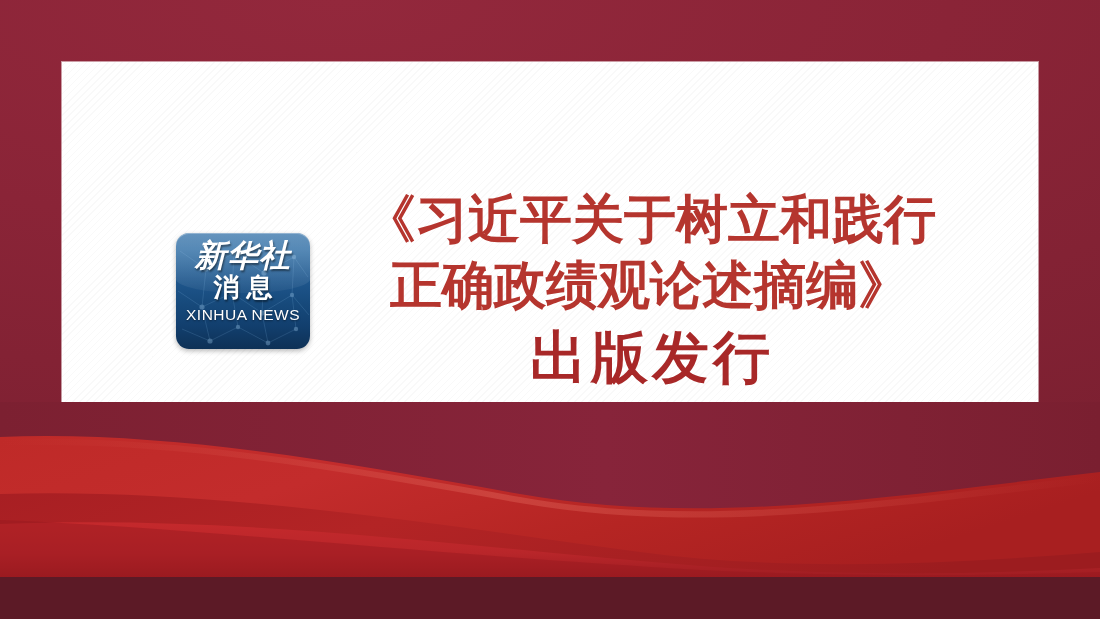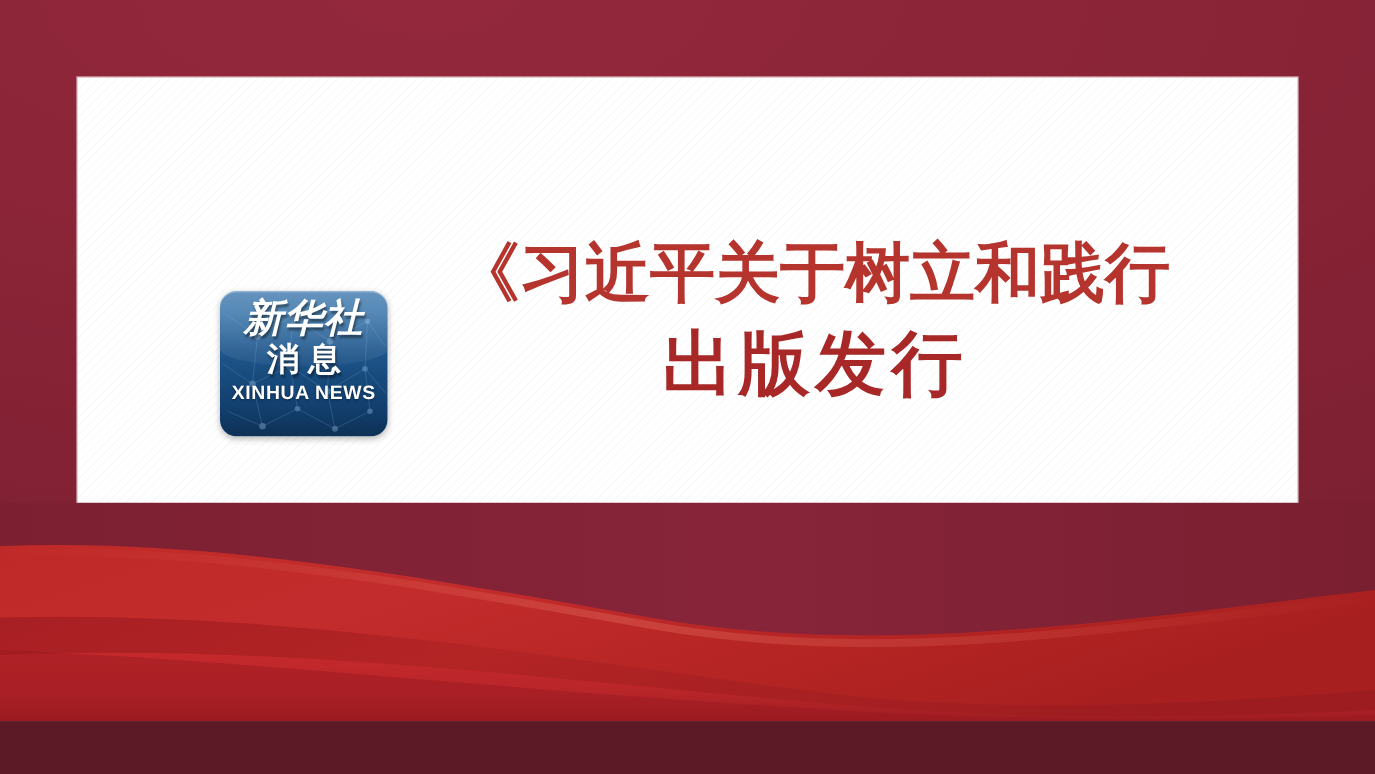--- a/index.html
+++ b/index.html
@@ -96,21 +96,21 @@
     font-size: 26px;
     line-height: 1.15;
     color: #ffffff;
     letter-spacing: 7px;
     text-indent: 7px;
     text-shadow: 1px 2px 2px rgba(0,0,0,0.45);
     margin-top: 1px;
   }
   .logo-en {
     font-family: "Liberation Sans", sans-serif;
-    font-weight: 700;
+    font-weight: 400;
     font-size: 15.5px;
     color: #ffffff;
     letter-spacing: 0.5px;
     margin-top: 3px;
     text-shadow: 0 1px 2px rgba(0,0,0,0.45);
   }
 
   
   .headline {
     position: absolute;
@@ -189,20 +189,21 @@
     <div class="logo-sheen"></div>
     <div class="logo-text">
       <div class="logo-cn1">新华社</div>
       <div class="logo-cn2">消息</div>
       <div class="logo-en">XINHUA NEWS</div>
     </div>
   </div>
 
   <div class="headline">
     <div class="title-line">《习近平关于树立和践行</div>
+    <div class="title-line">正确政绩观论述摘编》</div>
     <div class="subtitle-line">出版发行</div>
   </div>
 
   <svg class="waves" viewBox="0 0 1100 175" preserveAspectRatio="none">
     <defs>
       <linearGradient id="gDarkBand" x1="0" y1="0" x2="1" y2="0">
         <stop offset="0%" stop-color="#7c2031"></stop>
         <stop offset="55%" stop-color="#87243a"></stop>
         <stop offset="100%" stop-color="#7a1f30"></stop>
       </linearGradient>

